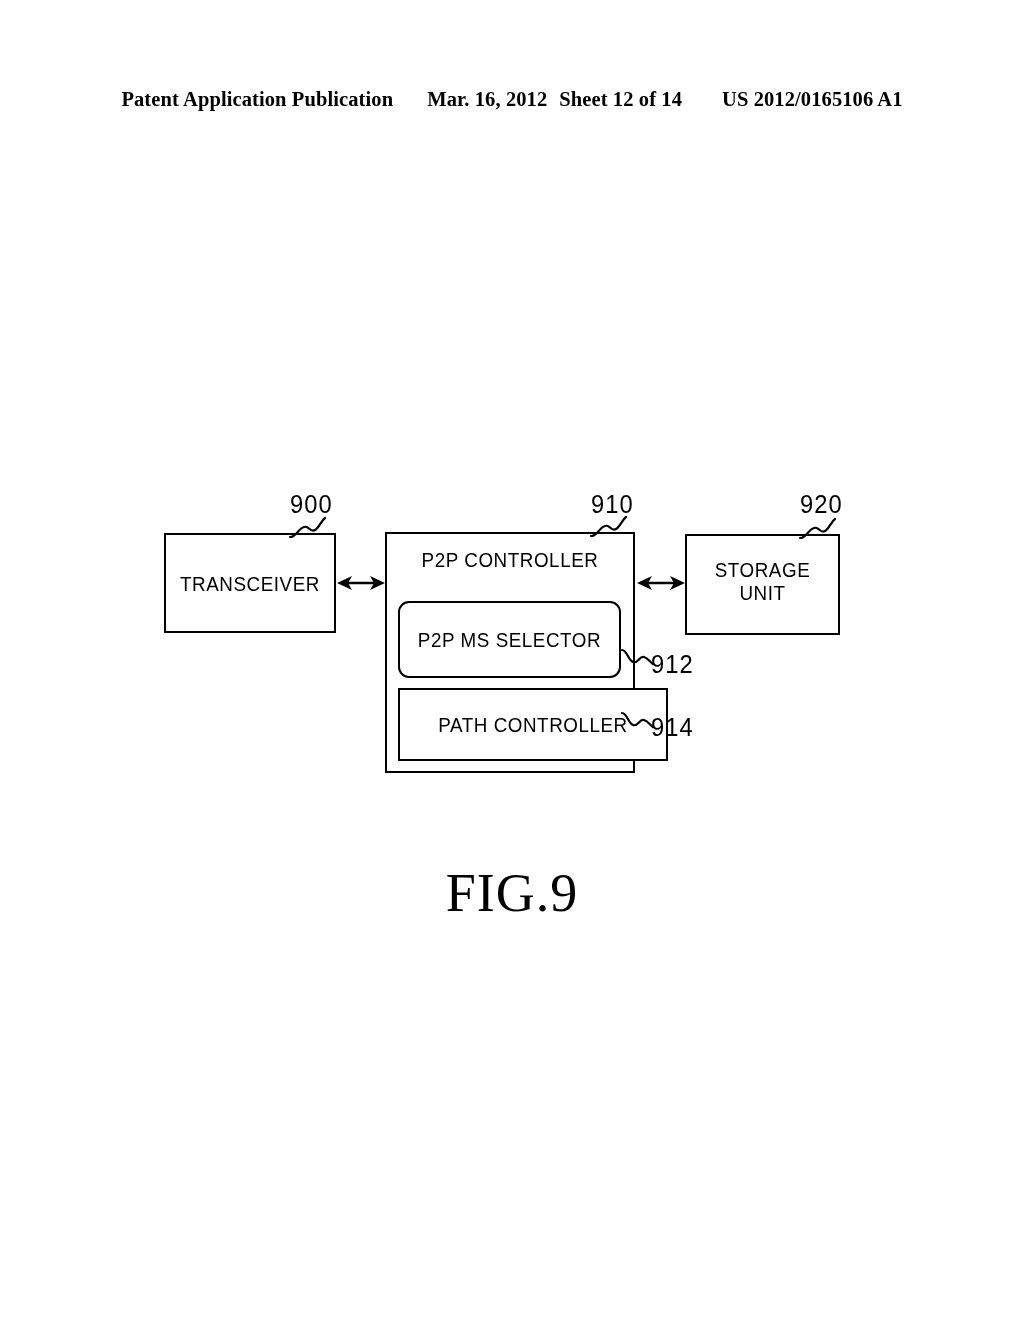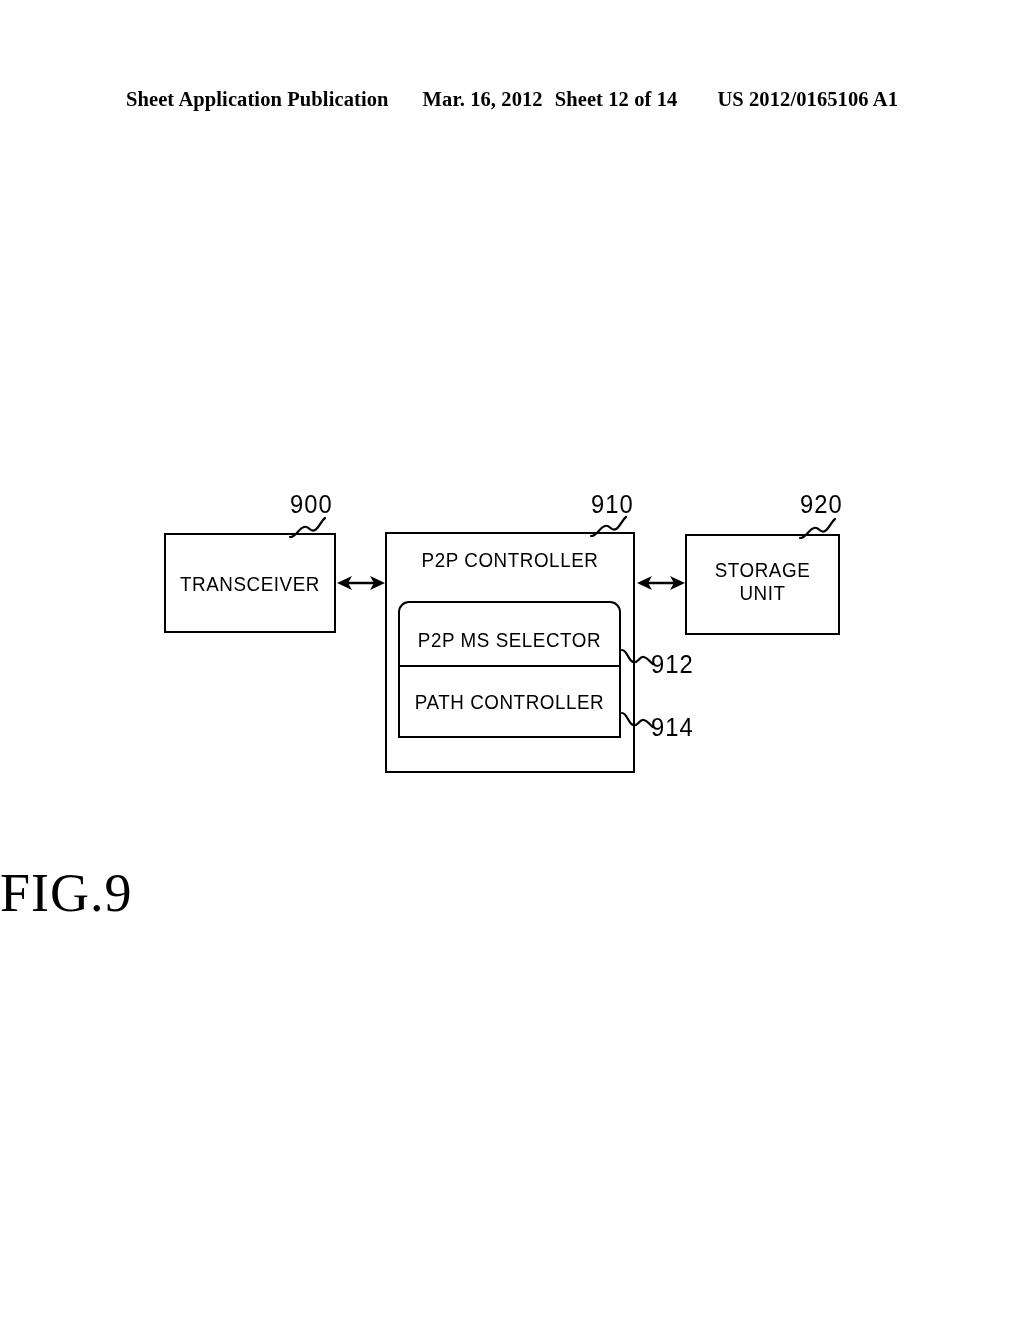--- a/index.html
+++ b/index.html
@@ -83,22 +83,22 @@
     left: 398px;
     top: 601px;
     width: 223px;
     height: 77px;
     border-radius: 11px;
   }
   #box-p2p-ms-selector .box-label { top: 26px; }
 
   #box-path-controller {
     left: 398px;
-    top: 665px;
-    width: 223px;
+    top: 688px;
+    width: 270px;
     height: 73px;
   }
   #box-path-controller .box-label { top: 24px; }
 
   #box-storage-unit {
     left: 685px;
     top: 534px;
     width: 155px;
     height: 101px;
   }
@@ -126,30 +126,31 @@
     position: absolute;
   }
   .leader svg { display: block; }
 
   
   .fig-caption {
     position: absolute;
     left: 0;
     top: 862px;
     width: 1024px;
+    text-align: center;
     font-family: "Liberation Serif", serif;
     font-size: 54px;
     letter-spacing: 1px;
   }
 </style>
 </head>
 <body>
 
 <div class="patent-header">
-  <span class="seg">Sheet Application Publication</span><span class="gap-lg"></span><span class="seg">Mar. 16, 2012</span><span class="gap-md"></span><span class="seg">Sheet 12 of 14</span><span class="gap-xl"></span><span class="seg">US 2012/0165106 A1</span>
+  <span class="seg">Patent Application Publication</span><span class="gap-lg"></span><span class="seg">Mar. 16, 2012</span><span class="gap-md"></span><span class="seg">Sheet 12 of 14</span><span class="gap-xl"></span><span class="seg">US 2012/0165106 A1</span>
 </div>
 
 <div class="figure-stage">
 
   <div class="box" id="box-transceiver">
     <div class="box-label">TRANSCEIVER</div>
   </div>
   <div class="ref-num" style="left:289px; top:490px;">900</div>
   <div class="leader" style="left:288px; top:515px;">
     <svg width="46" height="24" viewBox="0 0 46 24">

